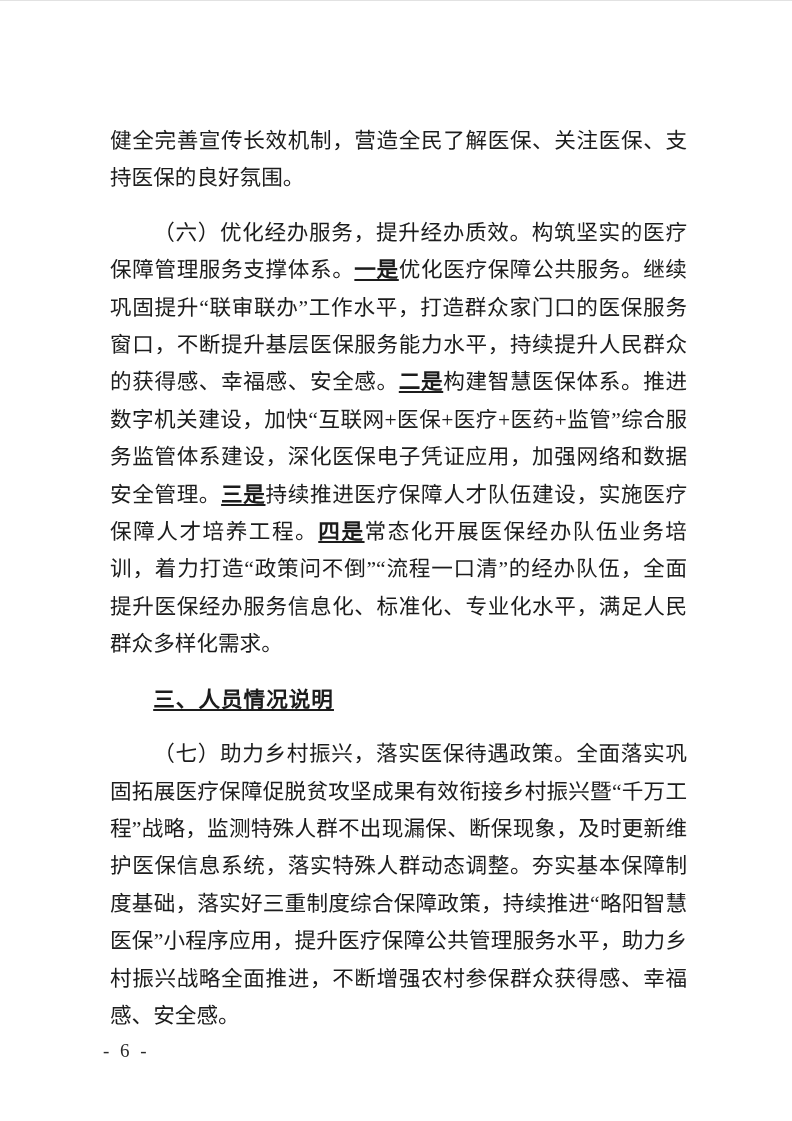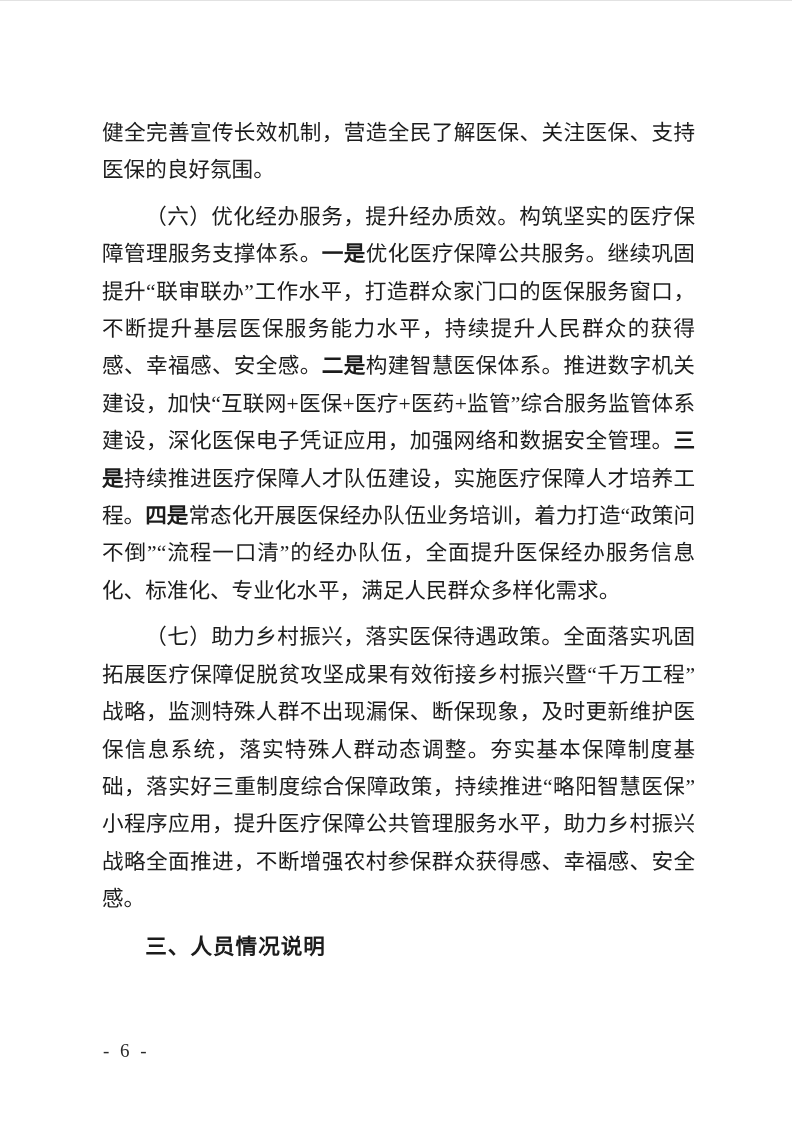--- a/index.html
+++ b/index.html
@@ -28,28 +28,29 @@
     top: 106px;
     width: 611px;
     font-family: "Liberation Serif", "DejaVu Serif", serif;
     font-size: 21.6px;
     line-height: 37.4px;
     color: #1c1c1c;
     text-align: justify;
     text-justify: inter-character;
   }
   .content p.para {
-    margin: 9px;
+    margin: 17px;
     padding: 0;
   }
   .content p.indent {
     text-indent: 2em;
   }
   .content .bold {
     font-weight: bold;
+    text-decoration: underline;
   }
   .content p.heading span {
     font-family: "Liberation Sans", "DejaVu Sans", sans-serif;
     font-weight: bold;
     letter-spacing: 1px;
   }
   .footer {
     position: absolute;
     left: 103px;
     top: 1039px;
@@ -61,17 +62,17 @@
   }
 </style>
 </head>
 <body>
 
 <div class="page">
   <div class="page-top-edge"></div>
   <div class="content" id="doc-body">
       <p class="para"><span>健全完善宣传长效机制，营造全民了解医保、关注医保、支持医保的良好氛围。</span></p>
       <p class="para indent"><span>（六）优化经办服务，提升经办质效。构筑坚实的医疗保障管理服务支撑体系。</span><span class="bold">一是</span><span>优化医疗保障公共服务。继续巩固提升“联审联办”工作水平，打造群众家门口的医保服务窗口，不断提升基层医保服务能力水平，持续提升人民群众的获得感、幸福感、安全感。</span><span class="bold">二是</span><span>构建智慧医保体系。推进数字机关建设，加快“互联网+医保+医疗+医药+监管”综合服务监管体系建设，深化医保电子凭证应用，加强网络和数据安全管理。</span><span class="bold">三是</span><span>持续推进医疗保障人才队伍建设，实施医疗保障人才培养工程。</span><span class="bold">四是</span><span>常态化开展医保经办队伍业务培训，着力打造“政策问不倒”“流程一口清”的经办队伍，全面提升医保经办服务信息化、标准化、专业化水平，满足人民群众多样化需求。</span></p>
+      <p class="para indent heading"><span class="bold">三、人员情况说明</span></p>
       <p class="para indent"><span>（七）助力乡村振兴，落实医保待遇政策。全面落实巩固拓展医疗保障促脱贫攻坚成果有效衔接乡村振兴暨“千万工程”战略，监测特殊人群不出现漏保、断保现象，及时更新维护医保信息系统，落实特殊人群动态调整。夯实基本保障制度基础，落实好三重制度综合保障政策，持续推进“略阳智慧医保”小程序应用，提升医疗保障公共管理服务水平，助力乡村振兴战略全面推进，不断增强农村参保群众获得感、幸福感、安全感。</span></p>
-      <p class="para indent heading"><span class="bold">三、人员情况说明</span></p>
     </div>
   <div class="footer">- 6 -</div>
 </div>
 
 </body></html>

